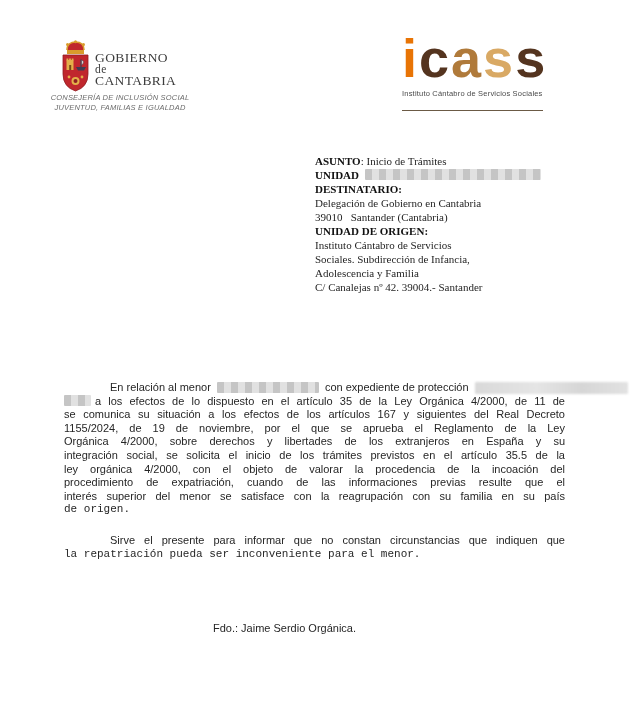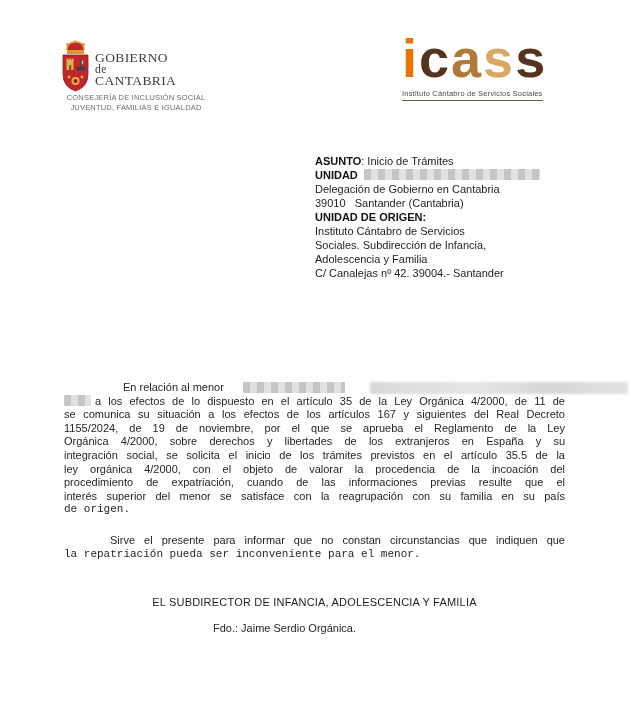--- a/index.html
+++ b/index.html
@@ -10,52 +10,52 @@
   }
   
   .crest{position:absolute;left:62px;top:40px;width:27px;height:52px;}
   .gov-text{
     position:absolute;left:95px;top:52px;
     font-family:"Liberation Serif","DejaVu Serif",serif;
     font-size:13.5px;line-height:11.5px;color:#3c3c3c;letter-spacing:.4px;
   }
   .gov-text .gov-de{font-size:11.5px;}
   .dept{
-    position:absolute;left:32px;top:93px;width:208px;text-align:center;
-    font-size:7.5px;line-height:10px;color:#6b6b6b;letter-spacing:.2px;
+    position:absolute;left:16px;top:93px;width:208px;text-align:center;
+    font-size:7.5px;line-height:10px;color:#6b6b6b;letter-spacing:.2px;font-style:italic;
   }
   
   .icass-block{position:absolute;left:402px;top:34px;}
   .icass-word{font-size:54px;font-weight:bold;letter-spacing:2px;line-height:48px;white-space:nowrap;}
   .icass-caption{
     display:inline-block;margin-top:3px;font-size:7.5px;color:#4a4a4a;
-    border-bottom:1px solid #6b5a45;padding-bottom:2px;letter-spacing:.2px;
+    border-bottom:1px solid #6b5a45;padding-bottom:12px;letter-spacing:.2px;
   }
   
-  .meta{position:absolute;left:315px;top:154px;width:270px;font-size:11px;line-height:14px;color:#1f1f1f;}
+  .meta{position:absolute;left:315px;top:154px;width:270px;font-size:11px;line-height:14px;color:#1f1f1f;font-family:Liberation Serif, serif;}
   .meta b{color:#111;}
   .meta .block{margin:0;}
   .blk-dest{margin-top:23px;}
   .blk-unidad{margin-top:21px;}
   
   .redact{
     display:inline-block;height:11px;vertical-align:-1px;border-radius:1px;
     background:#d7d7d7;
     background-image:repeating-linear-gradient(90deg,rgba(175,175,175,.45) 0 7px,rgba(235,235,235,.5) 7px 14px);
     filter:blur(.4px);
   }
   .redact-menor{width:176px;height:11px;margin-left:6px;}
   .redact-name{width:102px;margin:0 6px;}
   .redact-tail{flex:1;margin-left:6px;height:12px;background:#dedede;
     background-image:linear-gradient(90deg,#d9d9d9,#e5e5e5 40%,#d6d6d6 70%,#e2e2e2);filter:blur(.8px);}
   .redact-lead{width:27px;margin-right:4px;}
   
   .body-col{position:absolute;left:64px;top:381px;width:501px;font-size:11px;line-height:13.6px;color:#262626;}
   .jline{text-align:justify;text-align-last:justify;}
-  .p1-l1{display:flex;align-items:center;width:564px;white-space:nowrap;gap:13px;}
+  .p1-l1{display:flex;align-items:center;width:564px;white-space:nowrap;}
   .p1-l1 .ind{display:inline-block;width:46px;flex:0 0 46px;}
   .plain{text-align:left;font-family:Liberation Mono, monospace;}
   .p2{margin-top:17px;}
   .p2 .first{text-indent:46px;}
   .sig-title{position:absolute;left:64px;top:596px;width:501px;text-align:center;font-size:11px;color:#1f1f1f;letter-spacing:.2px;}
   .sig-name{position:absolute;left:34px;top:622px;width:501px;text-align:center;font-size:11px;color:#262626;}
 </style>
 </head>
 <body>
 
@@ -115,51 +115,52 @@
     </div>
     <div class="icass-caption">Instituto Cántabro de Servicios Sociales</div>
   </div>
 
   <div class="meta">
     <div class="block">
       <div><b>ASUNTO</b><span>: Inicio de Trámites</span></div>
       <div><b>UNIDAD</b><span class="redact redact-menor"></span></div>
     </div>
     <div class="block blk-dest">
+      <div><b>DESTINATARIO:</b></div>
       <div>Delegación de Gobierno en Cantabria</div>
       <div>39010&nbsp;&nbsp;&nbsp;Santander (Cantabria)</div>
     </div>
     <div class="block blk-unidad">
       <div><b>UNIDAD DE ORIGEN:</b></div>
       <div>Instituto Cántabro de Servicios</div>
       <div>Sociales. Subdirección de Infancia,</div>
       <div>Adolescencia y Familia</div>
       <div>C/ Canalejas nº 42. 39004.- Santander</div>
     </div>
   </div>
 
   <div class="body-col">
     <div class="p1-l1">
       <span class="ind"></span>
       <span>En relación al menor</span>
       <span class="redact redact-name"></span>
+      <span>con expediente de protección</span>
       <span class="redact redact-tail"></span>
     </div>
     <div class="jline"><span class="redact redact-lead"></span><span>a los efectos de lo dispuesto en el artículo 35 de la Ley Orgánica 4/2000, de 11 de</span></div>
     <div class="jline">se comunica su situación a los efectos de los artículos 167 y siguientes del Real Decreto</div>
     <div class="jline">1155/2024, de 19 de noviembre, por el que se aprueba el Reglamento de la Ley</div>
     <div class="jline">Orgánica 4/2000, sobre derechos y libertades de los extranjeros en España y su</div>
     <div class="jline">integración social, se solicita el inicio de los trámites previstos en el artículo 35.5 de la</div>
     <div class="jline">ley orgánica 4/2000, con el objeto de valorar la procedencia de la incoación del</div>
     <div class="jline">procedimiento de expatriación, cuando de las informaciones previas resulte que el</div>
     <div class="jline">interés superior del menor se satisface con la reagrupación con su familia en su país</div>
     <div class="plain">de origen.</div>
 
     <div class="p2">
       <div class="jline first">Sirve el presente para informar que no constan circunstancias que indiquen que</div>
       <div class="plain">la repatriación pueda ser inconveniente para el menor.</div>
     </div>
   </div>
 
-  <div class="sig-title">EL SUBDIRECTOR DE INFANCIA, ADOLESCENCIA Y FAMILIA</div>
   <div class="sig-name">Fdo.: Jaime Serdio Orgánica.</div>
 
 </div>
 
 </body></html>

